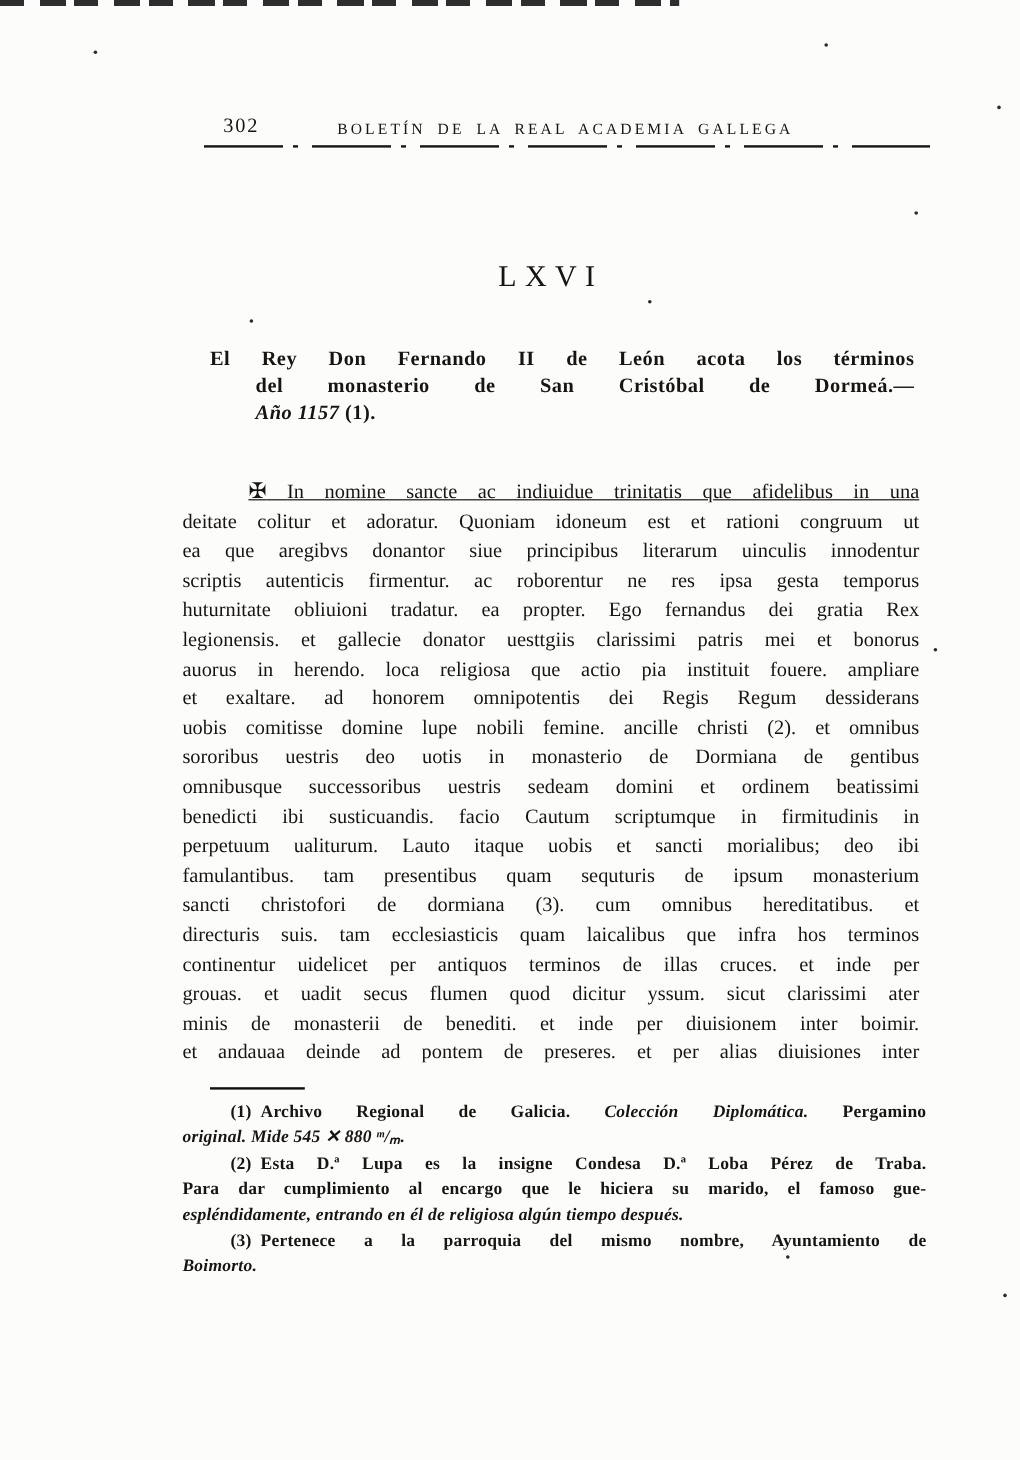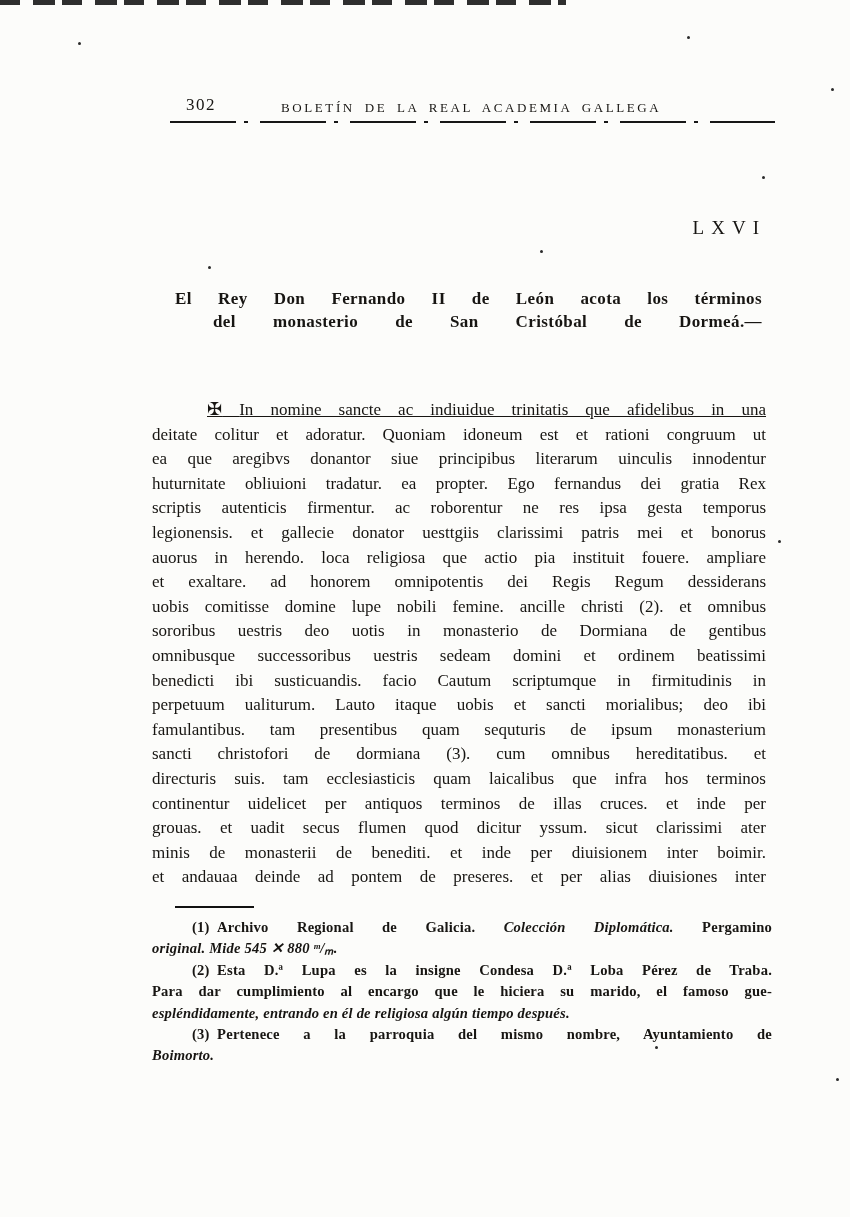--- a/index.html
+++ b/index.html
@@ -24,21 +24,21 @@
 
   
   .page-number{top:95px;left:186px;font-size:17px;letter-spacing:1.5px;}
   .journal-title{top:100px;left:281px;font-size:13px;letter-spacing:2.6px;word-spacing:4px;white-space:nowrap;}
   .head-rule{
     top:121px;left:170px;width:605px;height:2px;
     background:repeating-linear-gradient(90deg,#161616 0 66px,transparent 66px 74px,#161616 74px 78px,transparent 78px 90px);
   }
 
   
-  .section-numeral{top:217px;left:152px;width:614px;text-align:right;font-size:19px;letter-spacing:7px;}
+  .section-numeral{top:217px;left:152px;width:614px;text-align:center;font-size:25px;letter-spacing:7px;}
 
   
   .doc-title{top:288px;left:175px;width:587px;font-size:17px;font-weight:bold;line-height:22.6px;letter-spacing:.4px;}
   .doc-title .indent{padding-left:38px;}
   .doc-title .date-line{text-align:left;text-align-last:left;}
   .italic{font-style:italic;}
 
   
   .body-text{top:397px;left:152px;width:614px;font-size:17px;line-height:24.6px;}
   .body-text .first{padding-left:55px;text-decoration:underline;}
@@ -66,28 +66,29 @@
 
 <div class="abs page-number">302</div>
 <div class="abs journal-title">BOLETÍN DE LA REAL ACADEMIA GALLEGA</div>
 <div class="abs head-rule"></div>
 
 <div class="abs section-numeral">LXVI</div>
 
 <div class="abs doc-title">
   <div class="jline">El Rey Don Fernando II de León acota los términos</div>
   <div class="jline indent">del monasterio de San Cristóbal de Dormeá.—</div>
+  <div class="date-line indent"><span class="italic">Año 1157</span> <span>(1).</span></div>
 </div>
 
 <div class="abs body-text">
   <div class="jline first"><span class="cross">✠</span> <span>In nomine sancte ac indiuidue trinitatis que afidelibus in una</span></div>
   <div class="jline">deitate colitur et adoratur. Quoniam idoneum est et rationi congruum ut</div>
   <div class="jline">ea que aregibvs donantor siue principibus literarum uinculis innodentur</div>
+  <div class="jline">scriptis autenticis firmentur. ac roborentur ne res ipsa gesta temporus</div>
   <div class="jline">huturnitate obliuioni tradatur. ea propter. Ego fernandus dei gratia Rex</div>
-  <div class="jline">scriptis autenticis firmentur. ac roborentur ne res ipsa gesta temporus</div>
   <div class="jline">legionensis. et gallecie donator uesttgiis clarissimi patris mei et bonorus</div>
   <div class="jline">auorus in herendo. loca religiosa que actio pia instituit fouere. ampliare</div>
   <div class="jline">et exaltare. ad honorem omnipotentis dei Regis Regum dessiderans</div>
   <div class="jline">uobis comitisse domine lupe nobili femine. ancille christi (2). et omnibus</div>
   <div class="jline">sororibus uestris deo uotis in monasterio de Dormiana de gentibus</div>
   <div class="jline">omnibusque successoribus uestris sedeam domini et ordinem beatissimi</div>
   <div class="jline">benedicti ibi susticuandis. facio Cautum scriptumque in firmitudinis in</div>
   <div class="jline">perpetuum ualiturum. Lauto itaque uobis et sancti morialibus; deo ibi</div>
   <div class="jline">famulantibus. tam presentibus quam sequturis de ipsum monasterium</div>
   <div class="jline">sancti christofori de dormiana (3). cum omnibus hereditatibus. et</div>

